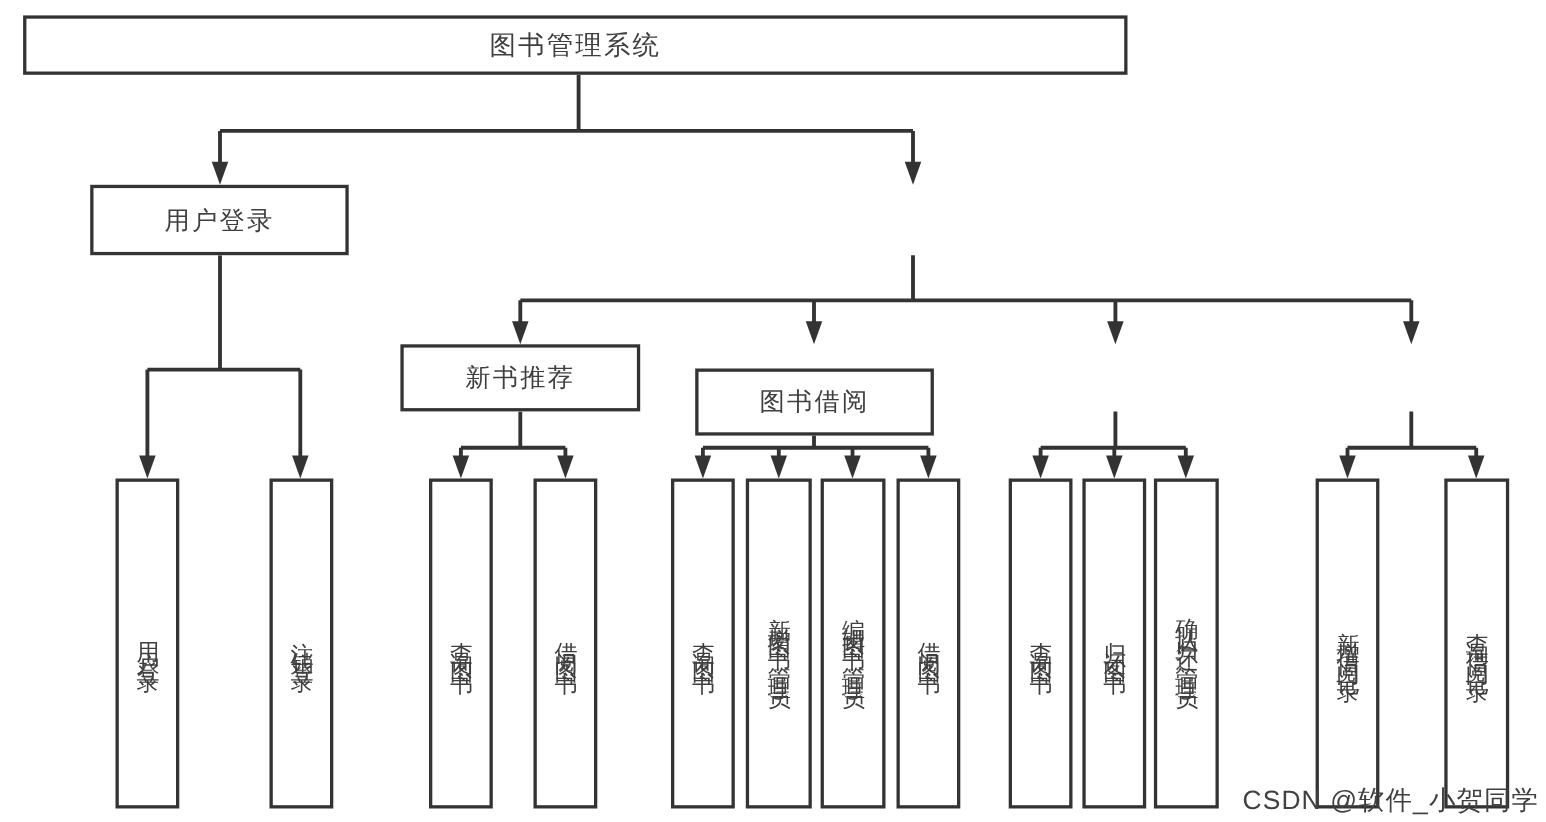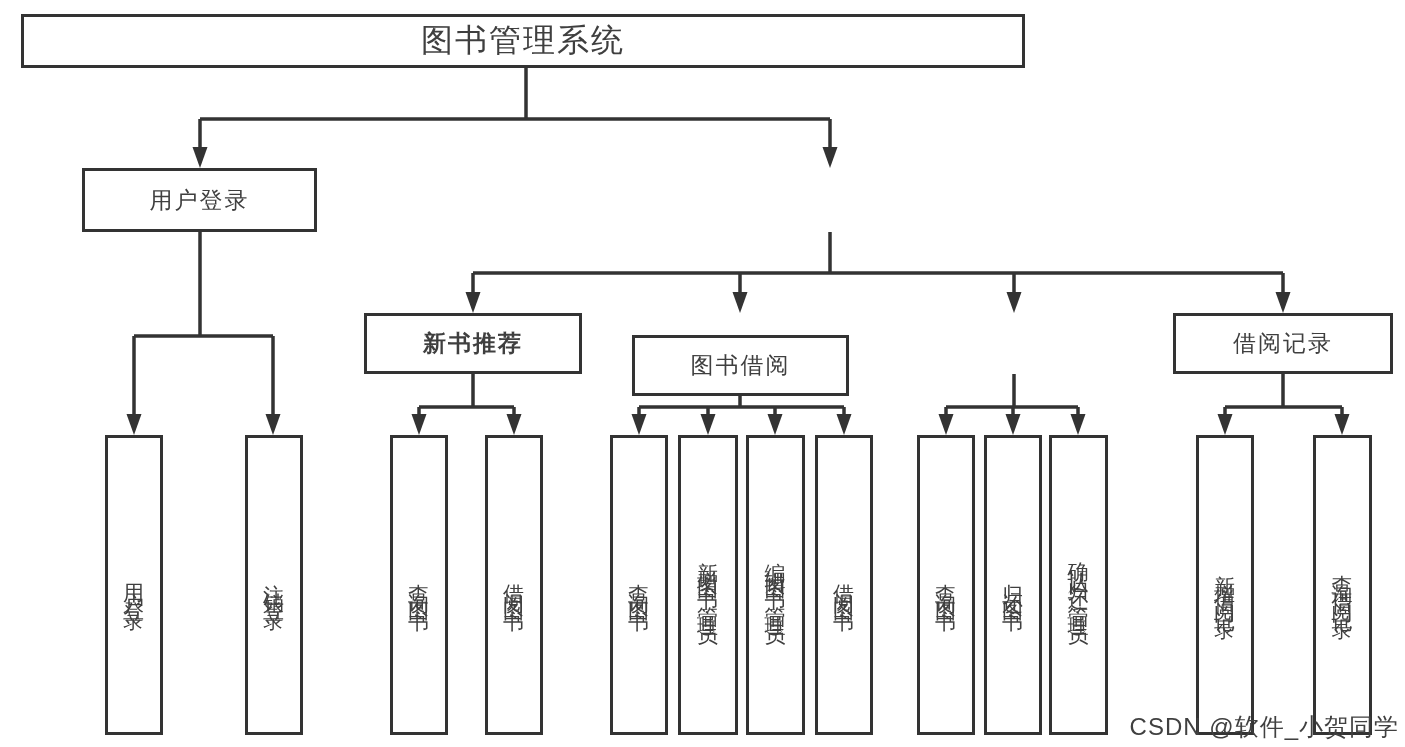--- a/index.html
+++ b/index.html
@@ -21,21 +21,21 @@
     z-index:2;
   }
   .h-box{font-size:23px;letter-spacing:2px;}
   .leaf{font-size:21px;}
   .leaf .vtext{
     writing-mode:vertical-rl;
     text-orientation:mixed;
     letter-spacing:9px;
     line-height:1;
   }
-  .root-box{font-size:32px;}
+  .root-box{font-size:24px;}
   .watermark{
     position:absolute;
     right:6px;bottom:4px;
     font-size:24px;
     color:#404040;
     letter-spacing:1px;
     z-index:3;
     user-select:none;
   }
 </style>
@@ -78,28 +78,25 @@
   </svg>
 
   <div class="box h-box root-box" style="left:21px;top:14px;width:1004px;height:54px;">
     <span>图书管理系统</span>
   </div>
 
   <div class="box h-box" style="left:82px;top:168px;width:235px;height:64px;">
     <span>用户登录</span>
   </div>
 
-  <div class="box h-box" style="left:364px;top:313px;width:218px;height:61px;font-weight:bold;">
+  <div class="box h-box" style="left:364px;top:313px;width:218px;height:61px;">
     <span>新书推荐</span>
   </div>
   <div class="box h-box" style="left:632px;top:313px;width:217px;height:61px;margin-top:22px;">
     <span>图书借阅</span>
-  </div>
-  <div class="box h-box" style="left:1173px;top:313px;width:220px;height:61px;">
-    <span>借阅记录</span>
   </div>
 
   <div class="box leaf" style="left:105px;top:435px;width:58px;height:300px;">
     <span class="vtext">用户登录</span>
   </div>
   <div class="box leaf" style="left:245px;top:435px;width:58px;height:300px;">
     <span class="vtext">注销登录</span>
   </div>
 
   <div class="box leaf" style="left:390px;top:435px;width:58px;height:300px;">

